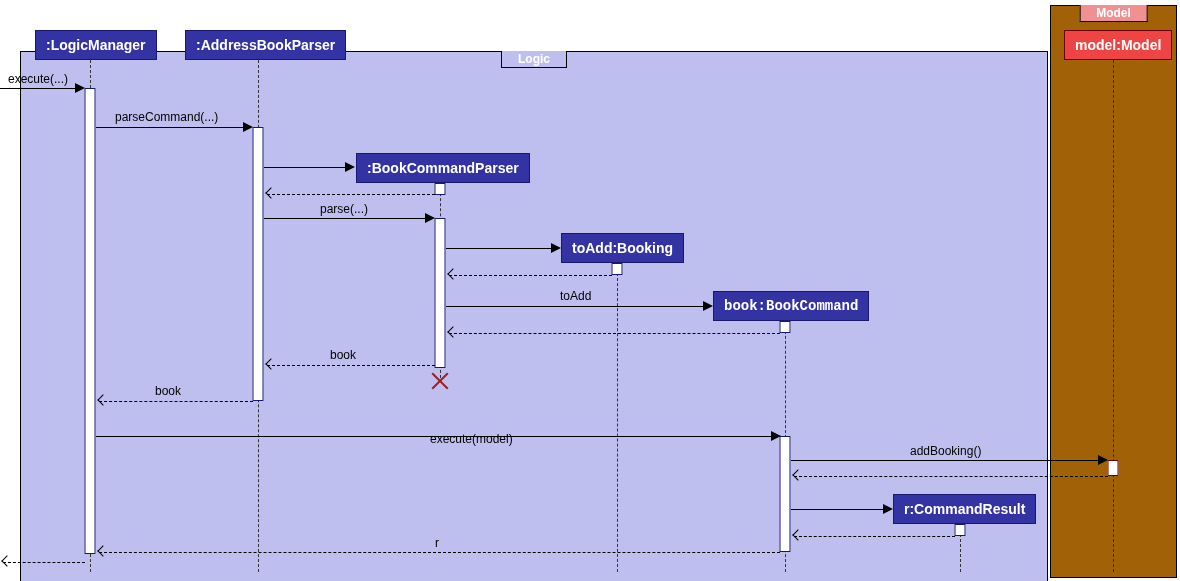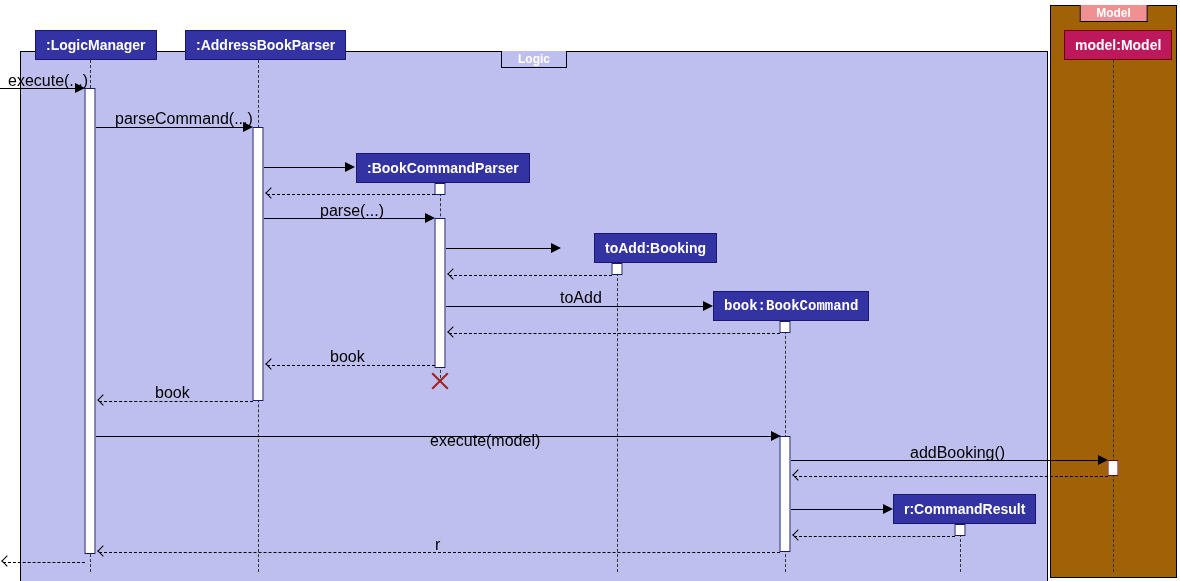--- a/index.html
+++ b/index.html
@@ -34,21 +34,21 @@
     background: #3333a3;
     color: #fff;
     border: 1.5px solid #181870;
     padding: 6px 10px;
     font-weight: bold;
     font-size: 14px;
     text-align: center;
     white-space: nowrap;
   }
   .lifeline-head.red {
-    background: #be185d;
+    background: #ef4444;
     border-color: #700000;
   }
   .lifeline {
     position: absolute;
     border-left: 1.5px dashed #333;
     width: 0;
   }
   .activation {
     position: absolute;
     background: #fff;
@@ -79,21 +79,21 @@
   }
   .arrow-open-l {
     position: absolute;
     width: 8px; height: 8px;
     border-left: 1.5px solid #000;
     border-bottom: 1.5px solid #000;
     transform: translateY(-5px) rotate(45deg);
   }
   .msg-text {
     position: absolute;
-    font-size: 16px;
+    font-size: 12px;
     text-align: center;
     white-space: nowrap;
   }
   .destroy {
     position: absolute;
     width: 22px; height: 22px;
     transform: translate(-11px,-11px);
   }
   .destroy::before, .destroy::after {
     content: "";
@@ -111,21 +111,21 @@
 <div class="frame" style="left:20px; top:5px; width:1028px; height:573px; background:#bfbfef;margin-top:46px;">
   <div class="frame-title" style="background:#bfbfef;">Logic</div>
 </div>
 <div class="frame" style="left:1050px; top:5px; width:127px; height:573px; background:#a16207;">
   <div class="frame-title" style="background:#f09090;">Model</div>
 </div>
 
 <div class="lifeline-head" style="left:35px; top:30px;">:LogicManager</div>
 <div class="lifeline-head" style="left:185px; top:30px;">:AddressBookParser</div>
 <div class="lifeline-head" style="left:356px; top:153px;">:BookCommandParser</div>
-<div class="lifeline-head" style="left:594px; top:233px;">toAdd:Booking</div>
+<div class="lifeline-head" style="left:561px; top:233px;">toAdd:Booking</div>
 <div class="lifeline-head" style="left:713px; top:291px;font-family:Liberation Mono, monospace;">book:BookCommand</div>
 <div class="lifeline-head" style="left:893px; top:494px;">r:CommandResult</div>
 <div class="lifeline-head red" style="left:1064px; top:30px;">model:Model</div>
 
 <div class="lifeline" style="left:90px; top:60px; height:512px;"></div>
 <div class="lifeline" style="left:258px; top:60px; height:512px;"></div>
 <div class="lifeline" style="left:440px; top:183px; height:195px;"></div>
 <div class="lifeline" style="left:617px; top:263px; height:309px;"></div>
 <div class="lifeline" style="left:785px; top:321px; height:251px;"></div>
 <div class="lifeline" style="left:960px; top:524px; height:48px;"></div>

